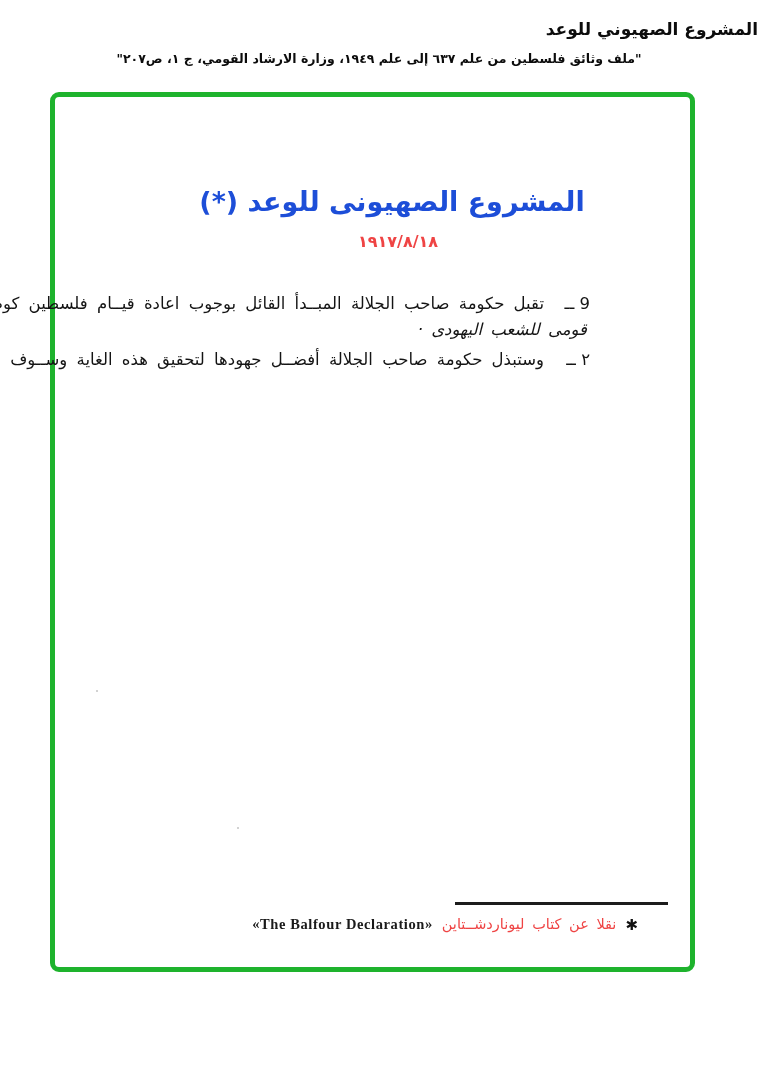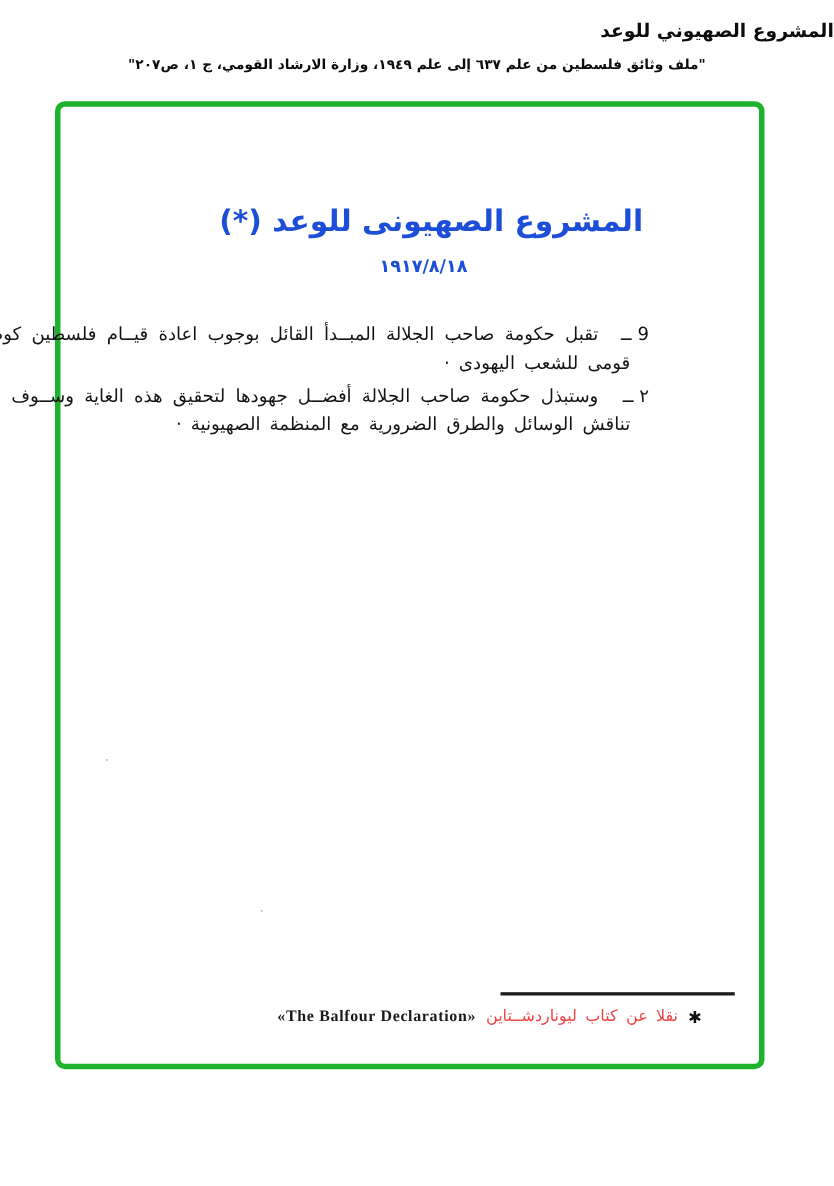--- a/index.html
+++ b/index.html
@@ -61,27 +61,27 @@
     text-align: center;
     direction: rtl;
     font-size: 27px;
     font-weight: bold;
     color: #1d4ed8;
     letter-spacing: 0.5px;
   }
   .doc-date {
     position: absolute;
     top: 232px;
-    left: 55px;
+    left: 68px;
     width: 660px;
     text-align: center;
     direction: ltr;
     font-size: 16px;
     font-weight: bold;
-    color: #1d4ed8;
+    color: #ef4444;
   }
 
   
   .items {
     position: absolute;
     top: 291px;
     right: 168px;  
     width: 510px;
     direction: rtl;
     font-size: 16.5px;
@@ -96,23 +96,24 @@
   .item .marker {
     flex: 0 0 auto;
     width: 46px;
     letter-spacing: 1px;
   }
   .item .l1 {
     flex: 0 0 auto;
     word-spacing: 4px;
   }
   .item .l2 {
-    margin-right: 17px;
+    margin-right: 3px;
     word-spacing: 3px;
     white-space: nowrap;
+    font-style: italic;
   }
 
   
   .foot-rule {
     position: absolute;
     top: 902px;
     left: 455px;
     width: 213px;
     height: 3px;
     background: #1c1c1c;
@@ -169,21 +170,20 @@
       <span class="marker">9 ــ</span>
       <span class="l1">تقبل حكومة صاحب الجلالة المبــدأ القائل بوجوب اعادة قيــام فلسطين كوطن</span>
     </div>
     <div class="l2">قومى للشعب اليهودى ·</div>
   </div>
   <div class="item">
     <div class="row">
       <span class="marker">٢ ــ</span>
       <span class="l1">وستبذل حكومة صاحب الجلالة أفضــل جهودها لتحقيق هذه الغاية وســوف</span>
     </div>
-    <div class="l2">تناقش الوسائل والطرق الضرورية مع المنظمة الصهيونية ·</div>
   </div>
 </div>
 
 <div class="foot-rule"></div>
 <div class="footnote">
   <span class="fn-book">«The Balfour Declaration»</span>
   <span class="fn-ar">نقلا عن كتاب ليوناردشــتاين</span>
   <span class="fn-star">✱</span>
 </div>
 

